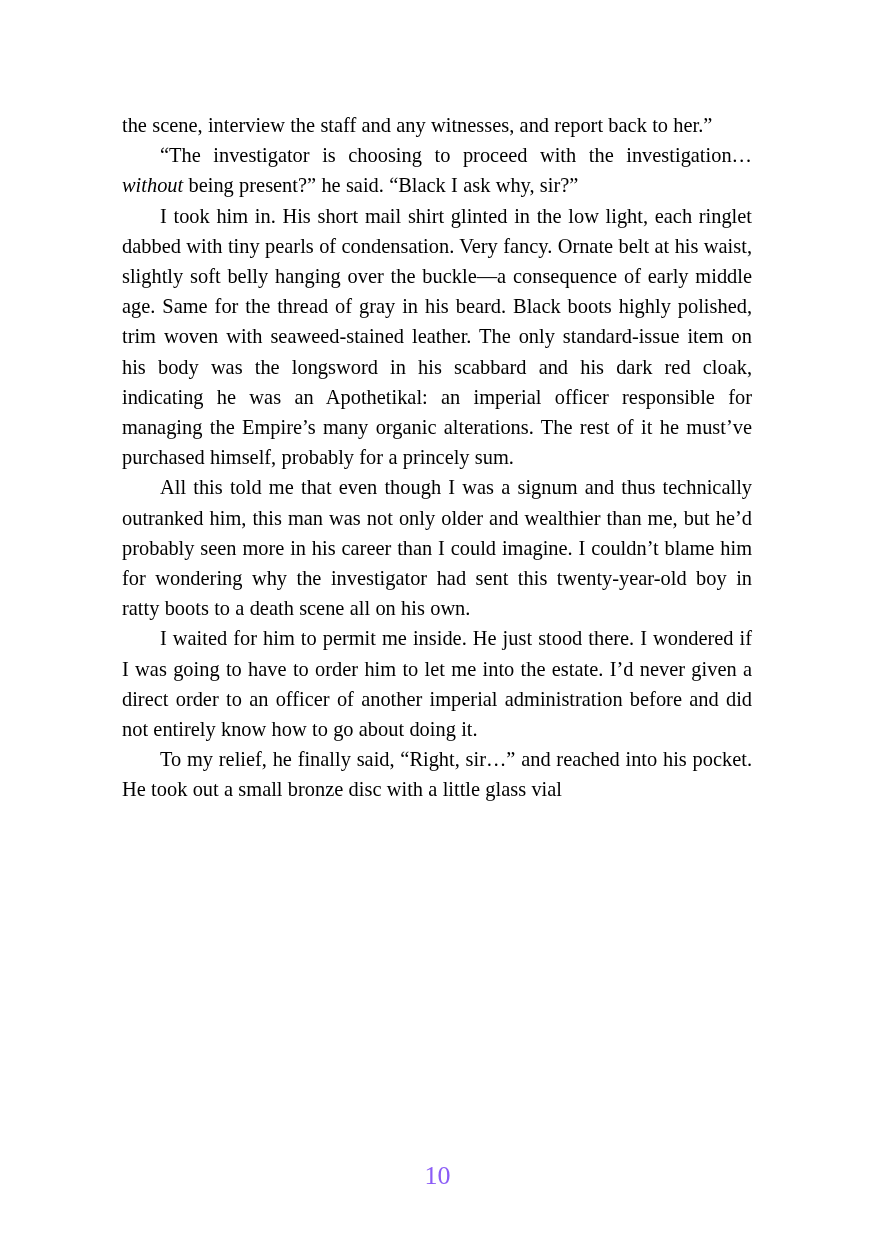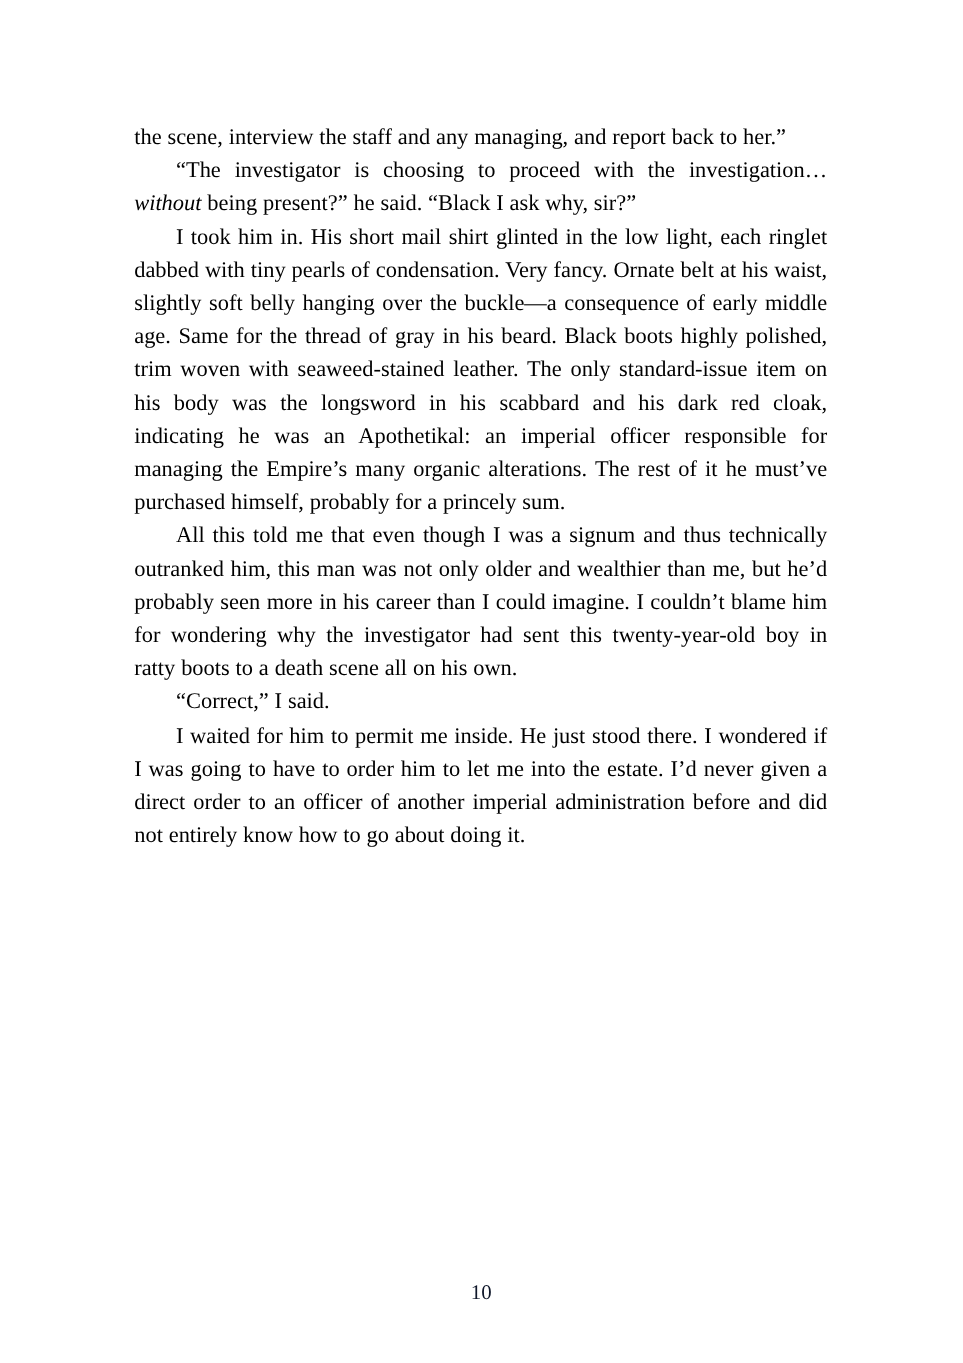--- a/index.html
+++ b/index.html
@@ -44,44 +44,44 @@
   }
   .para em {
     font-style: italic;
   }
   .page-number {
     position: absolute;
     left: 0;
     top: 1163px;
     width: 875px;
     text-align: center;
-    font-size: 19px;
+    font-size: 26px;
     line-height: 26px;
-    color: #0f172a;
+    color: #8b5cf6;
   }
 </style>
 </head>
 <body>
 
 <div class="page">
 
   <div class="text-block">
 
-    <p class="para first">the scene, interview the staff and any managing, and report back to her.”</p>
+    <p class="para first">the scene, interview the staff and any witnesses, and report back to her.”</p>
 
     <p class="para"><span>“The investigator is choosing to proceed with the investigation…</span><em>without</em><span> being present?” he said. “Black I ask why, sir?”</span></p>
 
     <p class="para">I took him in. His short mail shirt glinted in the low light, each ringlet dabbed with tiny pearls of condensation. Very fancy. Ornate belt at his waist, slightly soft belly hanging over the buckle—a consequence of early middle age. Same for the thread of gray in his beard. Black boots highly polished, trim woven with seaweed-stained leather. The only standard-issue item on his body was the longsword in his scabbard and his dark red cloak, indicating he was an Apothetikal: an imperial officer responsible for managing the Empire’s many organic alterations. The rest of it he must’ve purchased himself, probably for a princely sum.</p>
 
     <p class="para">All this told me that even though I was a signum and thus technically outranked him, this man was not only older and wealthier than me, but he’d probably seen more in his career than I could imagine. I couldn’t blame him for wondering why the investigator had sent this twenty-year-old boy in ratty boots to a death scene all on his own.</p>
 
 
 
-    <p class="para">“Correct,” I said.</p>
 
     <p class="para">I waited for him to permit me inside. He just stood there. I wondered if I was going to have to order him to let me into the estate. I’d never given a direct order to an officer of another imperial administration before and did not entirely know how to go about doing it.</p>
 
+    <p class="para">To my relief, he finally said, “Right, sir…” and reached into his pocket. He took out a small bronze disc with a little glass vial</p>
 
   </div>
 
   <div class="page-number">10</div>
 
 </div>
 
 </body></html>

